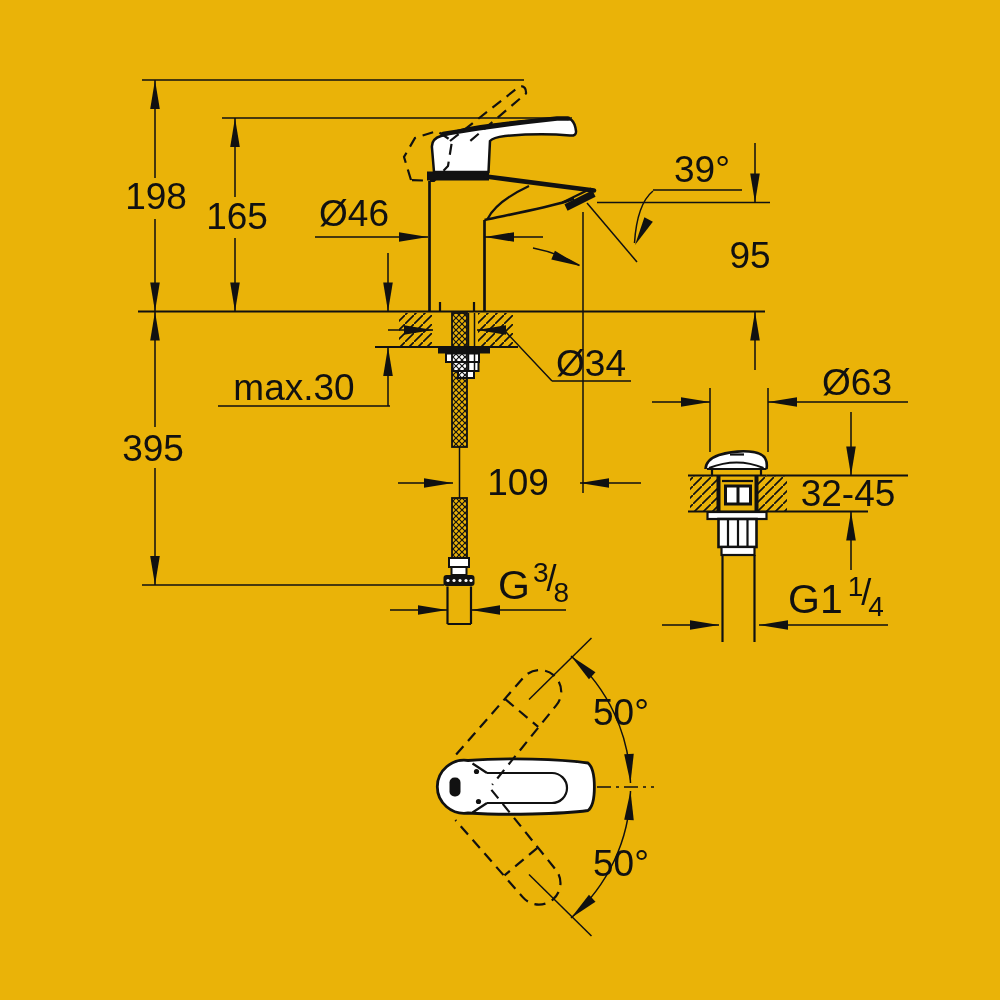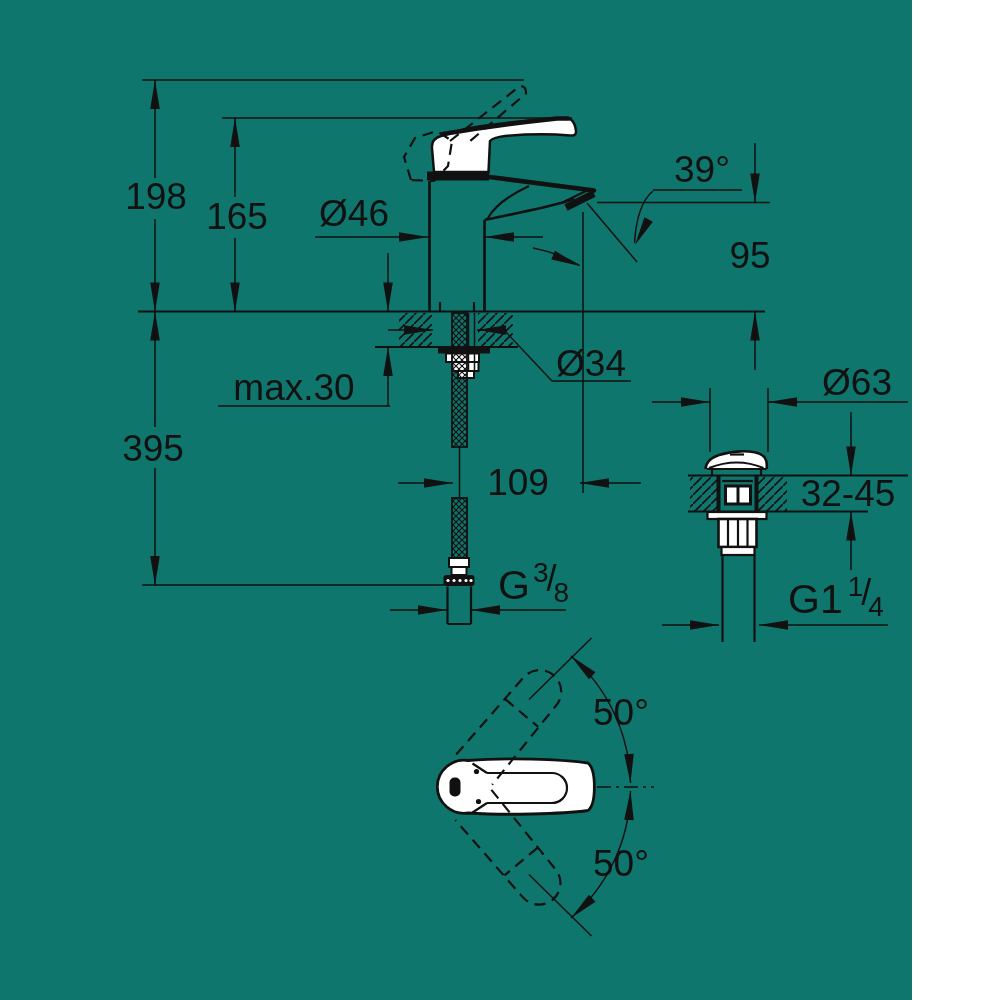--- a/index.html
+++ b/index.html
@@ -1,16 +1,16 @@
 <!DOCTYPE html>
 <html><head>
 <meta charset="utf-8">
 <style>
   html,body{margin:0;padding:0;background:#fff;}
-  .stage{position:relative;width:912px;height:1000px;background:#0f766e;overflow:hidden;}
+  .stage{position:relative;width:1000px;height:1000px;background:#eab308;overflow:hidden;}
   svg{position:absolute;left:0;top:0;}
   .ln{stroke:#111;fill:none;stroke-width:1.5;}
   .ln2{stroke:#111;fill:none;stroke-width:2.2;}
   .ln3{stroke:#111;fill:none;stroke-width:2.7;}
   .thk{stroke:#111;fill:none;stroke-width:4.6;stroke-linecap:round;}
   .whitefill{fill:#fff;stroke:#111;}
   .blackfill{fill:#111;stroke:none;}
   .dash{stroke-dasharray:11 7;}
   .dashdot{stroke-dasharray:14 5 3 5;}
   .lbl{font-family:"Liberation Sans","DejaVu Sans",sans-serif;font-size:37px;fill:#111;}

